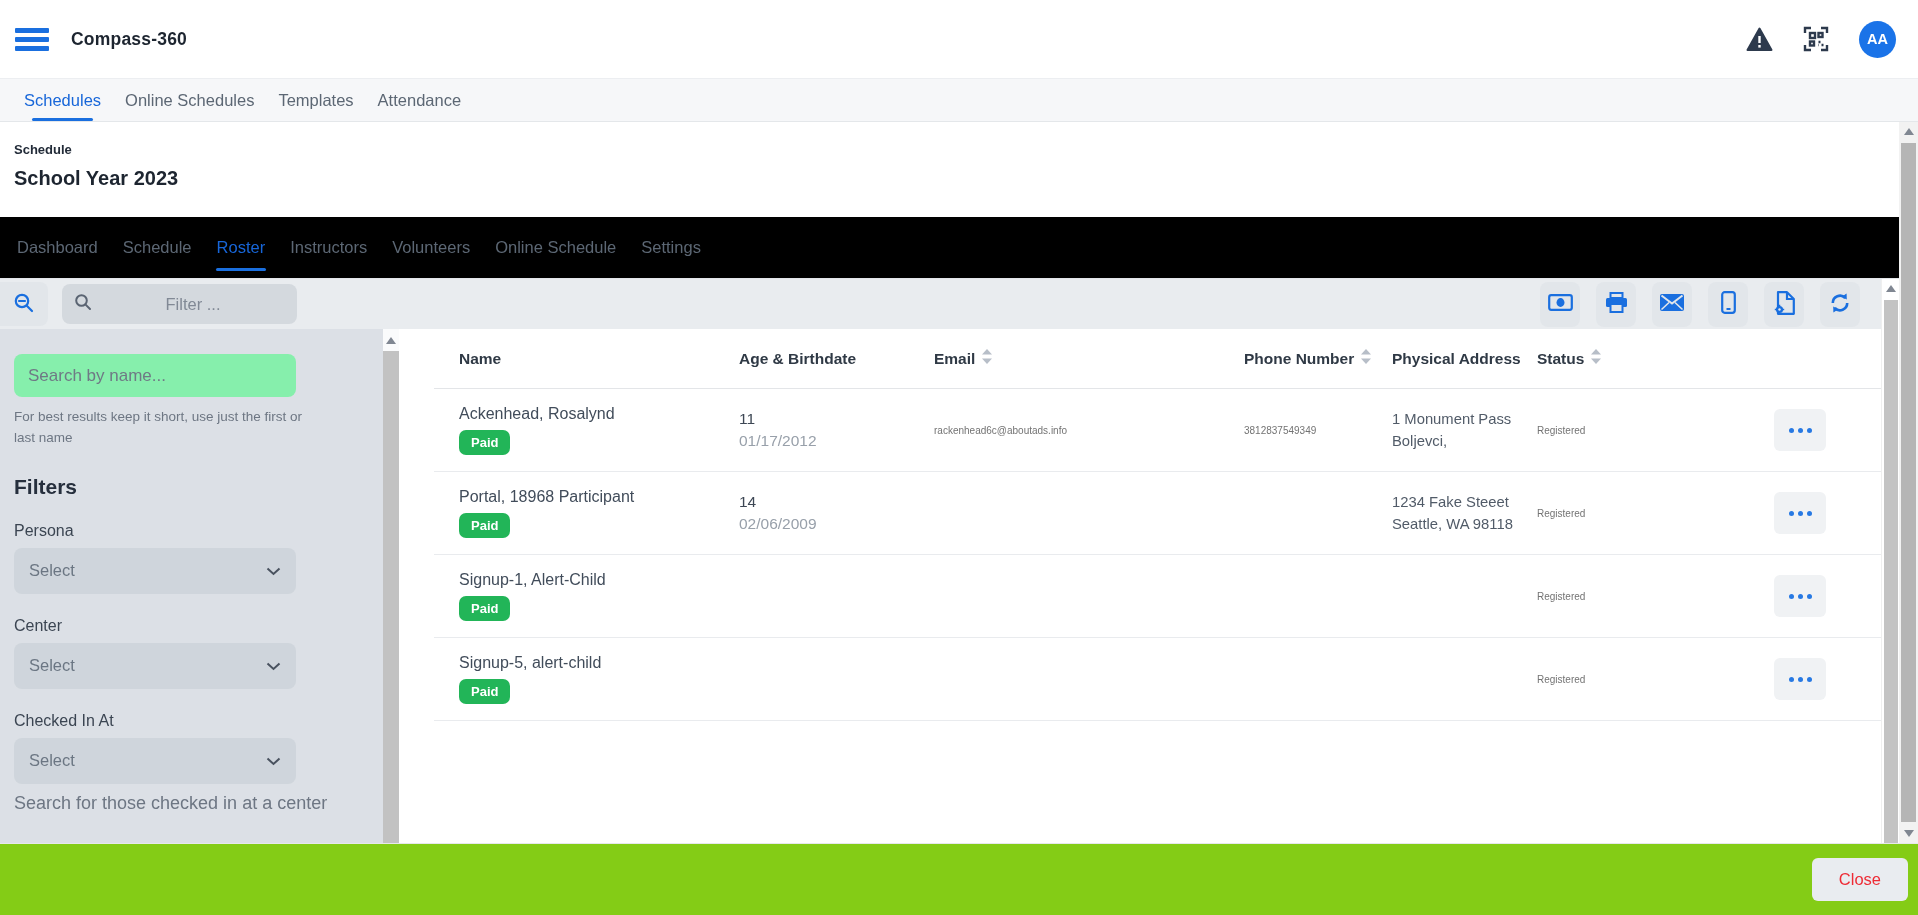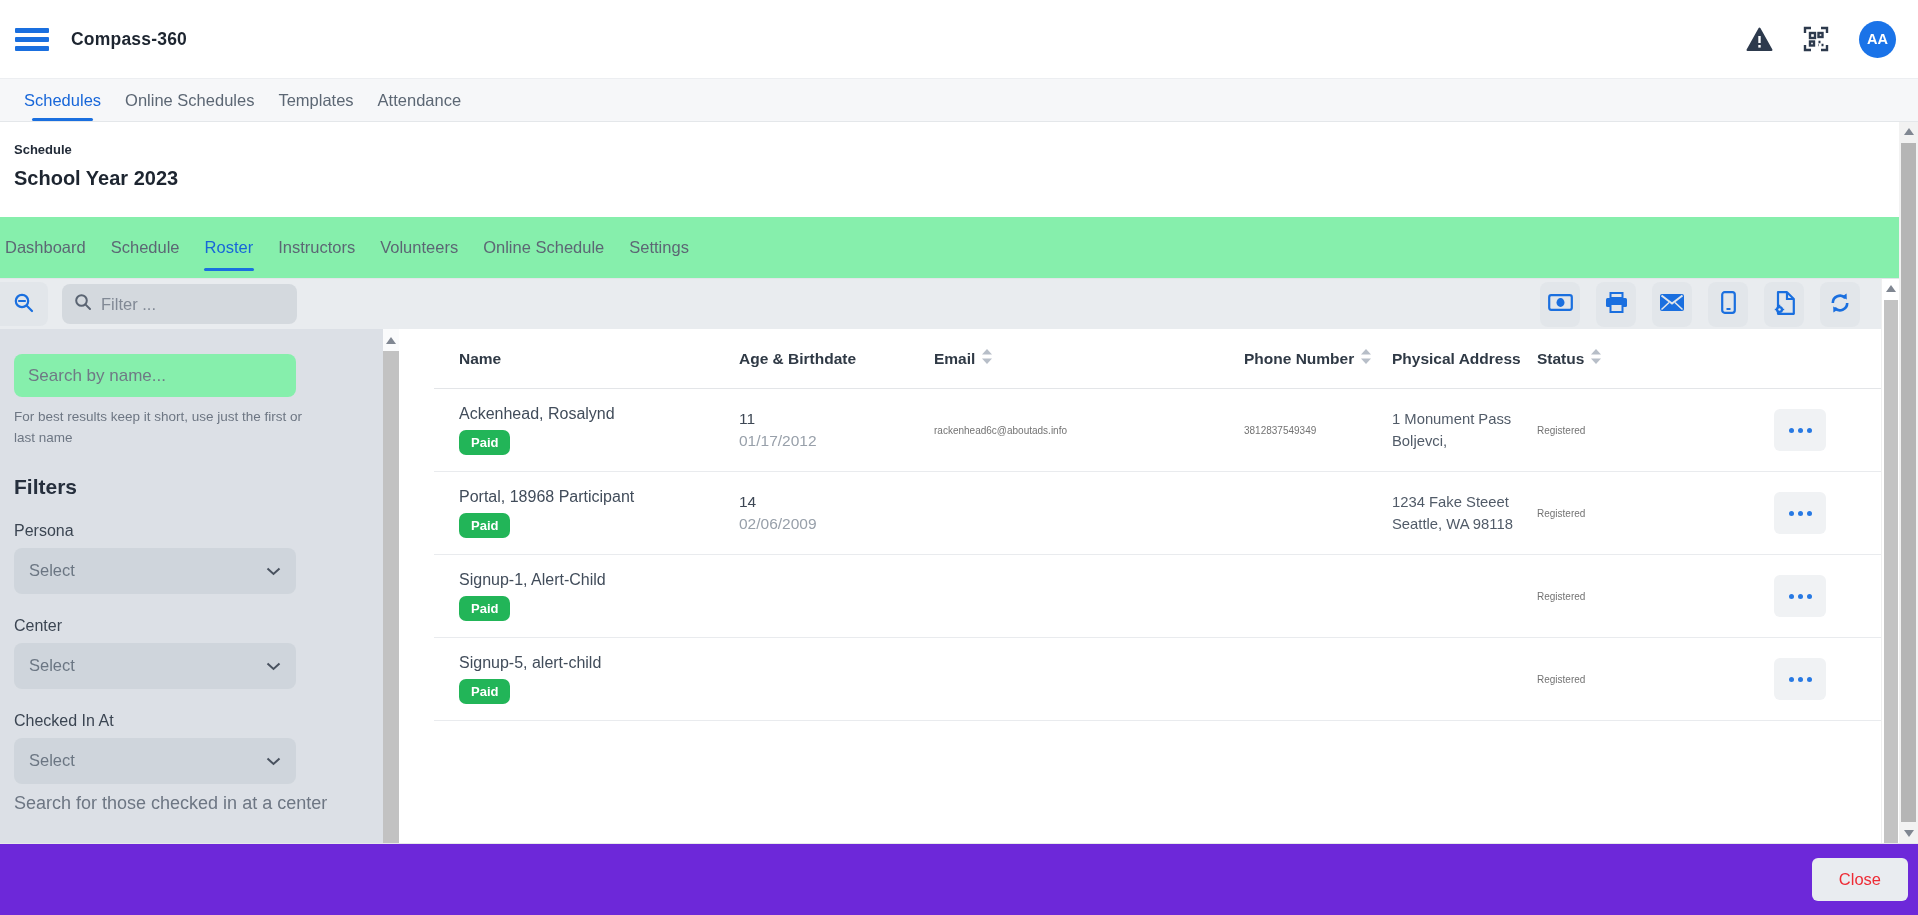--- a/index.html
+++ b/index.html
@@ -23,33 +23,33 @@
   .mtab.active::after { content:""; position:absolute; left:8px; right:8px; bottom:0; height:3px; background:#1a6fdf; border-radius:2px; }
 
   
   .bodywrap { flex:1 1 auto; display:flex; min-height:0; }
   .maincol { width:1899px; display:flex; flex-direction:column; min-width:0; }
 
   .titleblock { height:95px; background:#fff; padding:20px 0 0 14px; flex:0 0 auto; }
   .sched-label { font-size:13px; font-weight:bold; color:#222b38; }
   .sched-name { font-size:20px; font-weight:bold; color:#1d2530; margin-top:10px; }
 
-  .subtabs { height:62px; background:#86efac; border-bottom:1px solid #e2e5e9; display:flex; align-items:stretch; padding-left:4px; gap:23px; flex:0 0 auto; }
+  .subtabs { height:62px; background:#000000; border-bottom:1px solid #e2e5e9; display:flex; align-items:stretch; padding-left:16px; gap:23px; flex:0 0 auto; }
   .stab { display:flex; align-items:center; font-size:16.5px; color:#5c6774; cursor:pointer; position:relative; padding:0 1px; }
   .stab.active { color:#1766d9; }
   .stab.active::after { content:""; position:absolute; left:0; right:0; bottom:7px; height:3px; background:#1a6fdf; border-radius:2px; }
 
   .lower { flex:1 1 auto; display:flex; min-height:0; }
   .lowercol { width:1881px; display:flex; flex-direction:column; min-width:0; }
 
   
   .filterbar { height:50px; background:#e9ecef; display:flex; align-items:center; flex:0 0 auto; }
   .zoomtile { width:48px; height:44px; margin:3px 0; background:#e2e6ea; border-radius:0 8px 8px 0; display:flex; align-items:center; justify-content:center; cursor:pointer; border:none; }
   .filterinput { margin-left:14px; width:235px; height:40px; background:#d4d9de; border-radius:8px; display:flex; align-items:center; padding:0 12px; gap:9px; }
-  .filterinput input { border:none; outline:none; background:transparent; font-size:16.5px; color:#7f1d1d; width:100%; font-family:inherit; }
+  .filterinput input { border:none; outline:none; background:transparent; font-size:16.5px; color:#7f1d1d; width:100%; font-family:inherit;text-align:center; }
   .filterinput input::placeholder { color:#818995; opacity:1; }
   .toolbar { margin-left:auto; margin-right:21px; display:flex; gap:16px; }
   .tool { width:40px; height:45px; background:#e2e6ea; border:none; border-radius:8px; display:flex; align-items:center; justify-content:center; cursor:pointer; }
 
   
   .contentrow { flex:1 1 auto; display:flex; min-height:0; background:#fff; }
 
   .sidebar { width:383px; background:#dce0e6; padding:0 0 0 14px; flex:0 0 auto; overflow:hidden; }
   .sb-input { margin-top:25px; width:282px; height:43px; background:#86efac; border:none; border-radius:8px; padding:0 14px; font-size:17px; color:#3c4552; font-family:inherit; display:block; }
   .sb-input::placeholder { color:#6f7985; opacity:1; }
@@ -87,21 +87,21 @@
   .inner-scroll .thumb { margin-top:8px; width:14px; flex:1 1 auto; background:#c3c3c3; }
 
   
   .outer-scroll { width:19px; background:#f2f2f2; flex:0 0 auto; display:flex; flex-direction:column; align-items:center; padding:6px 0; }
   .outer-scroll .thumb { margin:8px 0; width:15px; flex:1 1 auto; background:#b5b5b5; }
 
   .arr-up { width:0; height:0; border-left:5px solid transparent; border-right:5px solid transparent; border-bottom:7px solid #808792; cursor:pointer; }
   .arr-down { width:0; height:0; border-left:5px solid transparent; border-right:5px solid transparent; border-top:7px solid #808792; cursor:pointer; }
 
   
-  .ftr { height:72px; background:#6d28d9; border-top:1px solid #e7e8ea; display:flex; align-items:center; justify-content:flex-end; padding-right:10px; flex:0 0 auto; }
+  .ftr { height:72px; background:#84cc16; border-top:1px solid #e7e8ea; display:flex; align-items:center; justify-content:flex-end; padding-right:10px; flex:0 0 auto; }
   .closebtn { background:#e9ecf0; border:none; border-radius:6px; padding:12px 27px; font-size:16.5px; color:#ee2b35; cursor:pointer; font-family:inherit; }
 </style>
 </head>
 <body>
 
 <div class="app">
 
   <header class="hdr">
     <div class="burger">
         <span></span>

